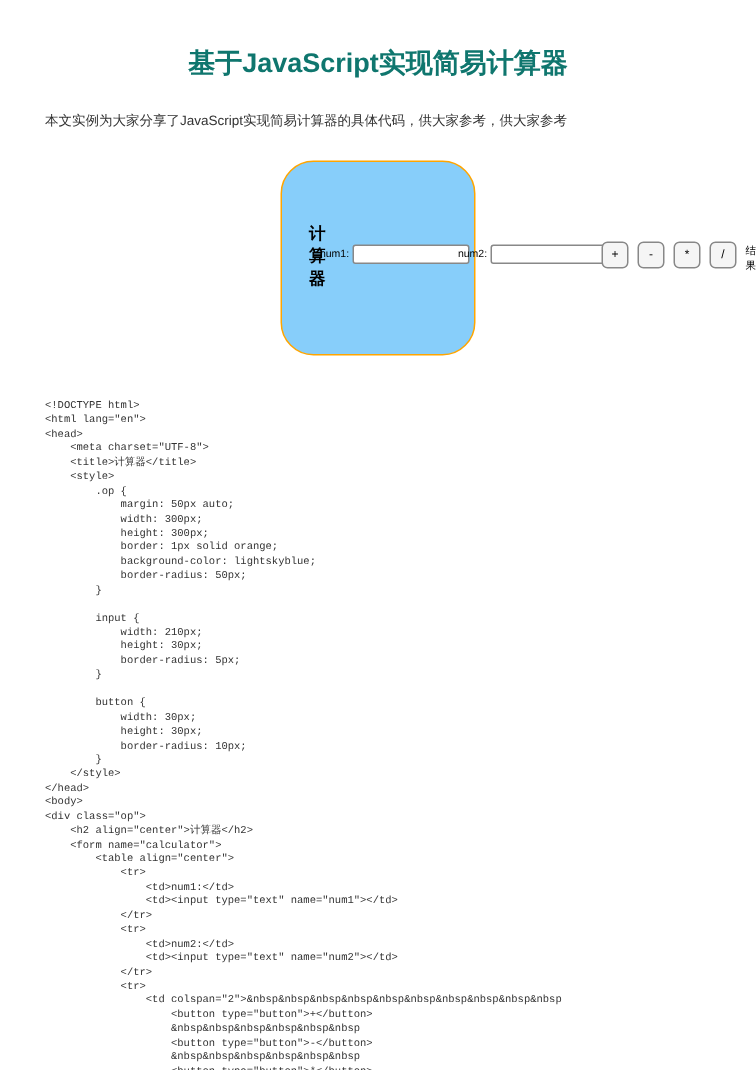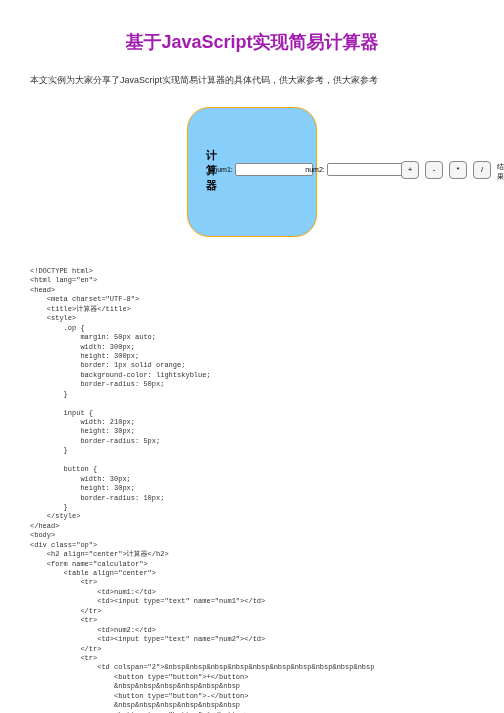--- a/index.html
+++ b/index.html
@@ -9,21 +9,21 @@
   font-family: Arial, "Microsoft YaHei", sans-serif;
   background: #fff;
   color: #333;
   width: 504px;
 }
 h1.page-title {
   text-align: center;
   font-size: 18px;
   font-weight: bold;
   margin: 10px 0 20px;
-  color: #a21caf;
+  color: #0f766e;
 }
 p.intro {
   font-size: 9px;
   color: #333;
   margin: 0 0 20px 0;
 }
 .calc-preview {
   margin: 0 auto 30px;
   width: 130px;
   height: 130px;

